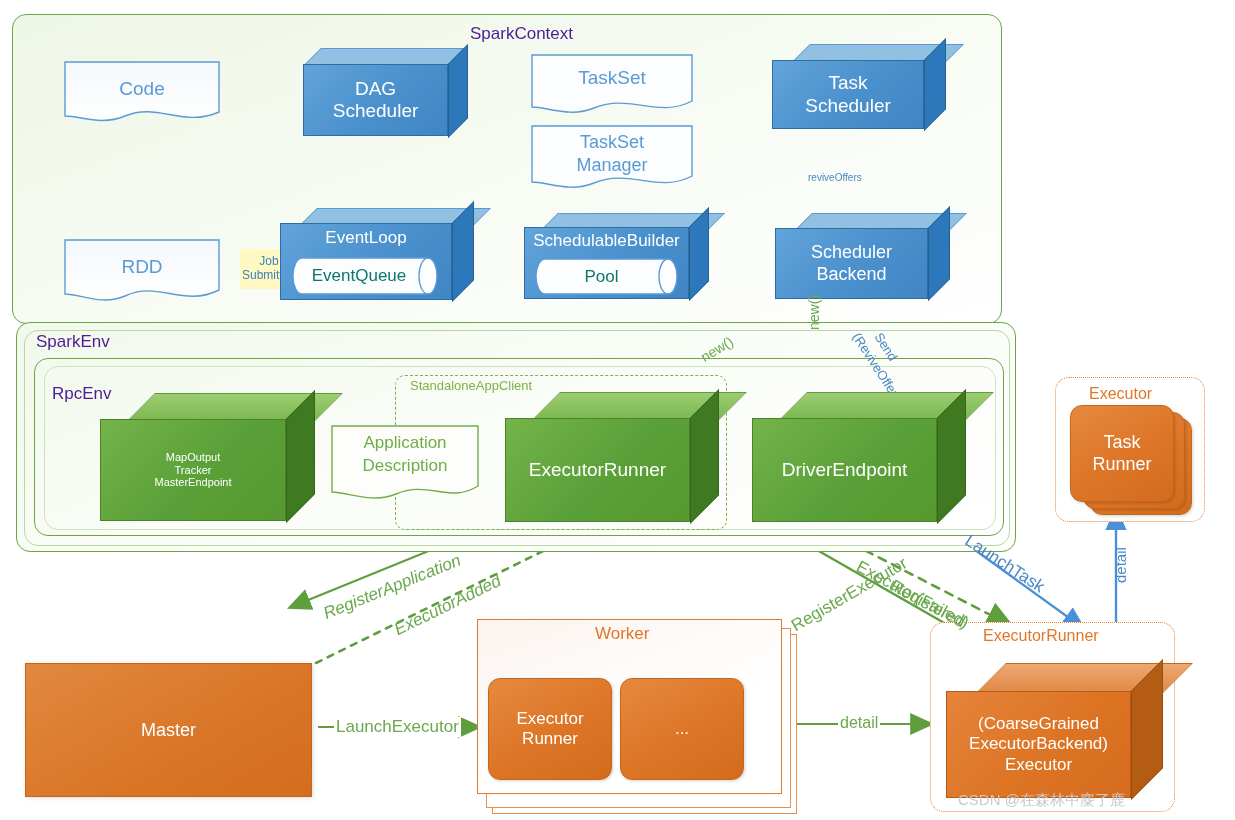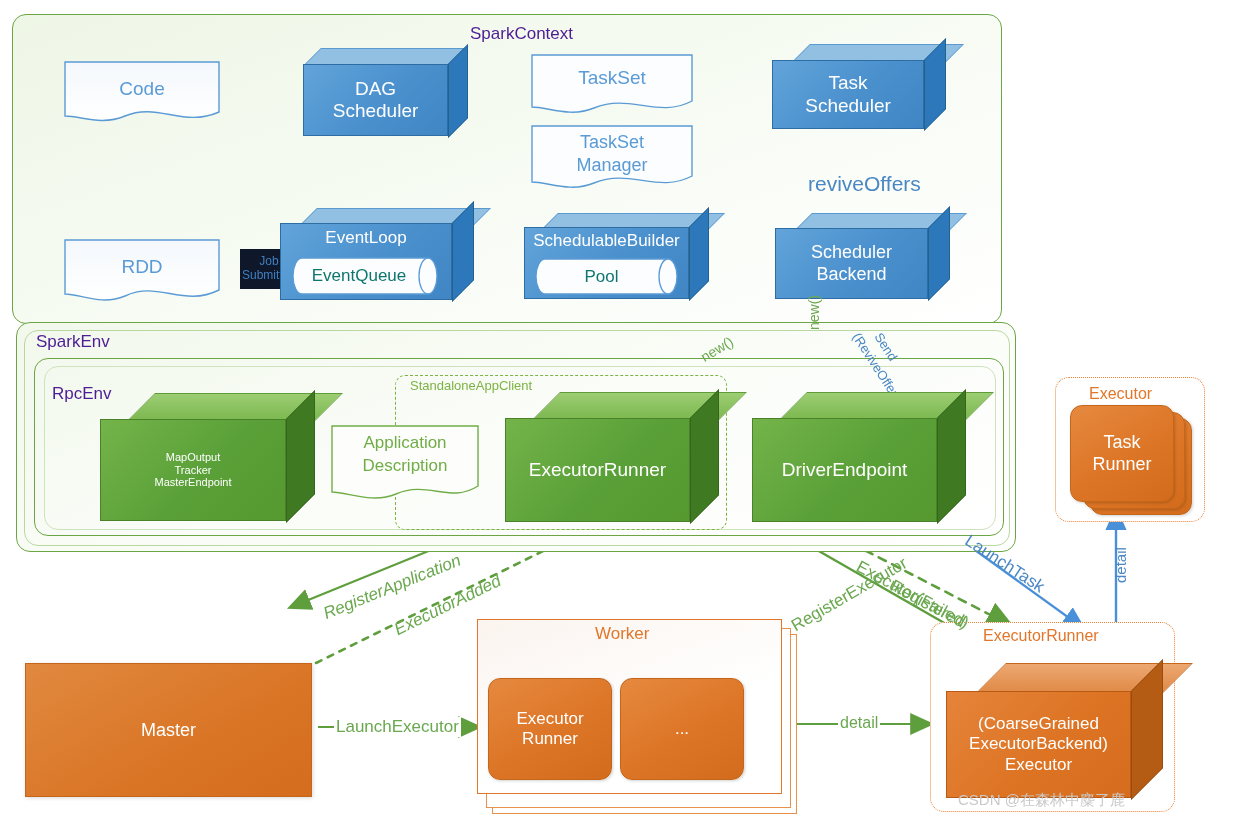--- a/index.html
+++ b/index.html
@@ -170,21 +170,21 @@
       <defs>
           <linearGradient id="docgrad2" x1="0" y1="0" x2="0" y2="1">
         <stop offset="0" stop-color="#f4f8fc"></stop>
             <stop offset="1" stop-color="#ffffff"></stop>
           </linearGradient>
         </defs>
     </svg>
     <div class="lbl" style="top:18px;font-size:19px;">RDD</div>
   </div>
 
-  <div class="rect" style="left:240px;top:249px;width:58px;height:40px;background:#0f172a;flex-direction:column;">
+  <div class="rect" style="left:240px;top:249px;width:58px;height:40px;background:#fef9c3;flex-direction:column;">
     <span style="color:#3f7fbf;font-size:12px;line-height:1.15;">Job</span>
     <span style="color:#3f7fbf;font-size:12px;line-height:1.15;">Submitted</span>
   </div>
 
   <div class="cube blue" style="left:303px;top:48px;width:163px;height:88px;">
     <div class="top" style="width:145px;height:16px;top:0;left:18px;transform:skewX(-45deg);transform-origin:bottom left;background:#92c0e3;border:1px solid #5a9ad0;"></div>
     <div class="face front" style="top:16px;width:145px;height:72px;flex-direction:column;font-size:19px;">
       <span>DAG</span>
       <span>Scheduler</span>
     </div>
@@ -211,21 +211,21 @@
     <div style="position:absolute;width:152px;height:16px;top:0;left:20px;background:#92c0e3;border:1px solid #5a9ad0;
                 transform:skewX(-45deg);transform-origin:bottom left;"></div>
     <div class="face front" style="top:16px;width:152px;height:69px;flex-direction:column;font-size:19px;">
       <span>Task</span>
       <span>Scheduler</span>
     </div>
     <div style="position:absolute;left:152px;top:16px;width:20px;height:69px;background:#2d78bb;border:1px solid #23618f;
                 transform:skewY(-45deg);transform-origin:top left;"></div>
   </div>
 
-  <div class="albl blue" style="left:808px;top:172px;font-size:21px;">reviveOffers</div>
+  <div class="albl blue" style="left:808px;top:172px;font-size:10px;">reviveOffers</div>
 
   <div class="cube blue" style="left:280px;top:208px;width:192px;height:92px;">
     <div style="position:absolute;width:172px;height:15px;top:0;left:20px;background:#92c0e3;border:1px solid #5a9ad0;
                 transform:skewX(-45deg);transform-origin:bottom left;"></div>
     <div class="face front" style="top:15px;width:172px;height:77px;align-items:flex-start;padding-top:4px;font-size:17px;">
         <span>EventLoop</span>
       </div>
     <div style="position:absolute;left:172px;top:15px;width:20px;height:77px;background:#2d78bb;border:1px solid #23618f;
                 transform:skewY(-45deg);transform-origin:top left;"></div>
   </div>

